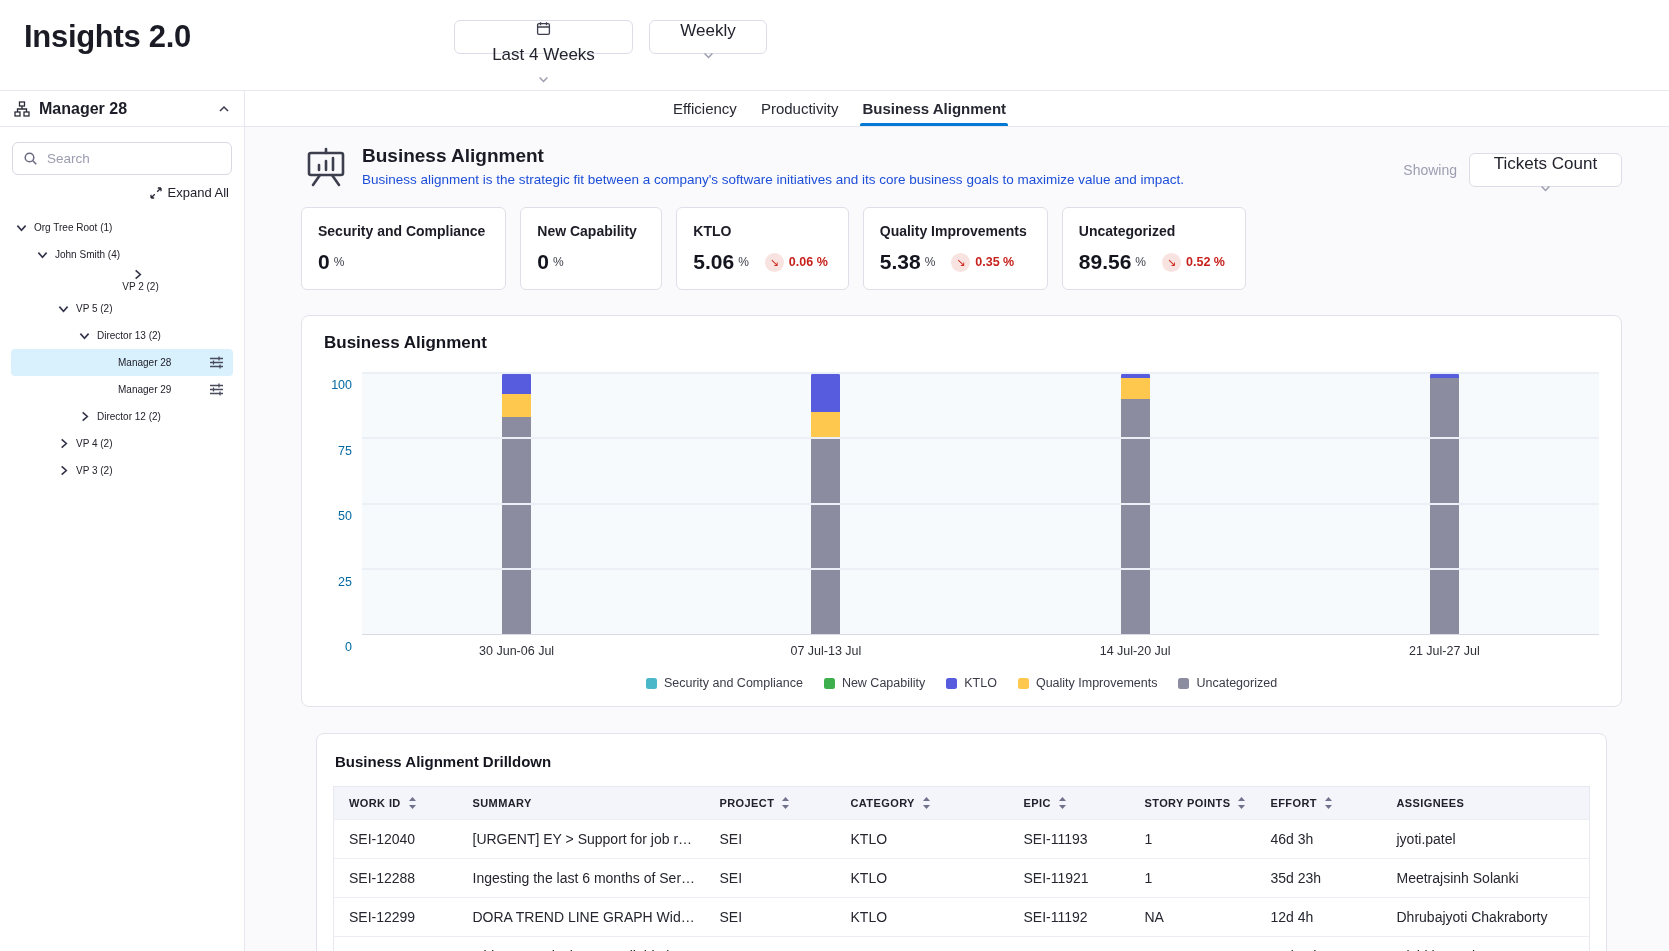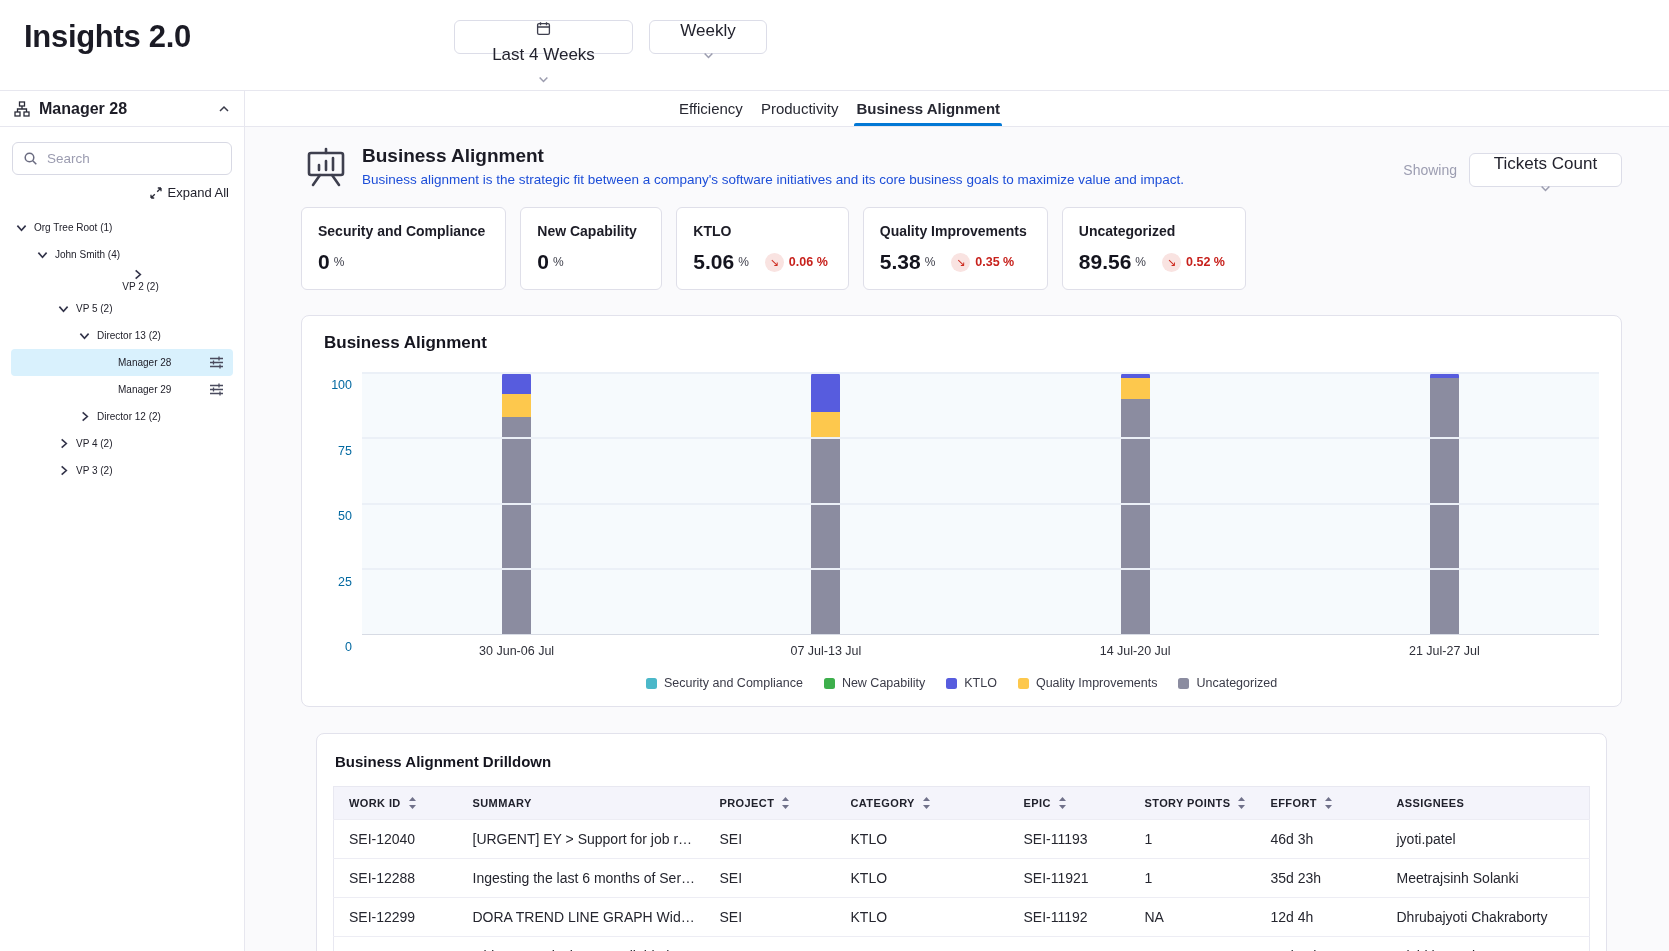--- a/index.html
+++ b/index.html
@@ -46,21 +46,21 @@
     padding:6px 15px 8px; font-size:13px; color:#23232E; cursor:pointer; }
   .tree { padding:6px 11px; font-size:10px; }
   .tree-item { display:flex; align-items:center; height:27px; border-radius:4px; padding-right:9px; cursor:pointer; }
   .tree-item.selected { background:#D9F1FD; }
   .tree-chev { width:19px; display:flex; align-items:center; flex-shrink:0; }
   .tree-label { color:#22222C; white-space:nowrap; }
   .tree-filter { margin-left:auto; display:flex; cursor:pointer; }
 
   
   .tabs-row { height:36px; border-bottom:1px solid #E7E7EF; display:flex; justify-content:center; background:#fff; }
-  .tabs-inner { display:flex; gap:18px; transform:translateX(-122px);margin-left:9px; }
+  .tabs-inner { display:flex; gap:24px; transform:translateX(-122px);margin-left:9px; }
   .tab { position:relative; display:flex; align-items:center; font-size:15px; color:#272832; cursor:pointer; }
   .tab.active { font-weight:bold; }
   .tab.active::after { content:""; position:absolute; left:-2px; right:-2px; bottom:0; height:3px;
     background:#0278D5; border-radius:2px 2px 0 0; }
 
   
   .content { flex:1; background:#FAFAFC; padding:12px 47px 0 56px; overflow:hidden; }
   .section-head { display:flex; align-items:flex-start; margin:6px 0 20px 4px; }
   .ba-icon { margin-top:2px; }
   .section-titles { margin-left:15px; }

